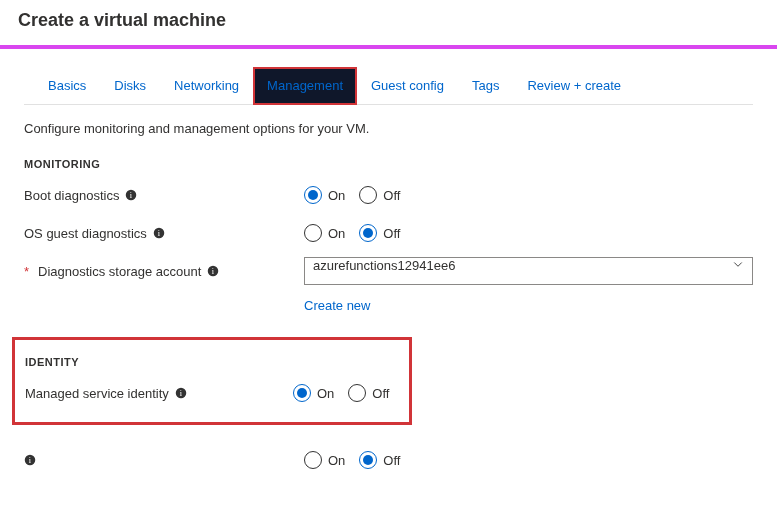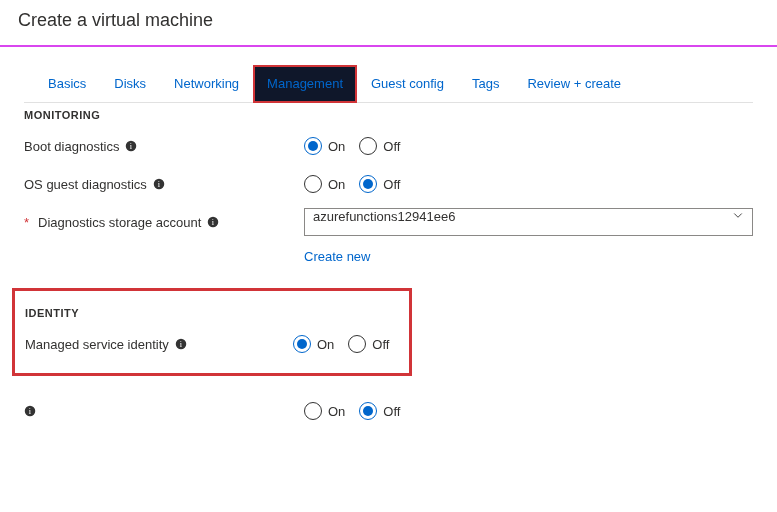--- a/index.html
+++ b/index.html
@@ -5,23 +5,23 @@
   * { box-sizing: border-box; margin: 0; padding: 0; }
   body {
     font-family: "Segoe UI", Arial, sans-serif;
     font-size: 13px;
     color: #323130;
     background: #fff;
     width: 777px;
   }
   .page-title {
     font-size: 18px;
-    font-weight: 400;
+    font-weight: 700;
     padding: 10px 18px 14px 18px;
-    border-bottom: 2px solid #d946ef;
+    border-bottom: 4px solid #d946ef;
   }
   .content {
     padding: 0 24px 22px 24px;
   }
   .tabs {
     display: flex;
     gap: 0;
     margin-top: 18px;
     border-bottom: 1px solid #e1e1e1;
     padding-left: 10px;
@@ -149,20 +149,21 @@
   <div class="tabs">
     <div class="tab">Basics</div>
     <div class="tab">Disks</div>
     <div class="tab">Networking</div>
     <div class="tab active">Management</div>
     <div class="tab">Guest config</div>
     <div class="tab">Tags</div>
     <div class="tab">Review + create</div>
   </div>
 
+  <div class="intro">Configure monitoring and management options for your VM.</div>
 
   
   <div class="section-heading">MONITORING</div>
 
   <div class="row">
     <div class="label-col">
       <span>Boot diagnostics</span>
       <span class="info-icon">
           <svg viewBox="0 0 16 16">
             <circle cx="8" cy="8" r="7" fill="#333"></circle>

